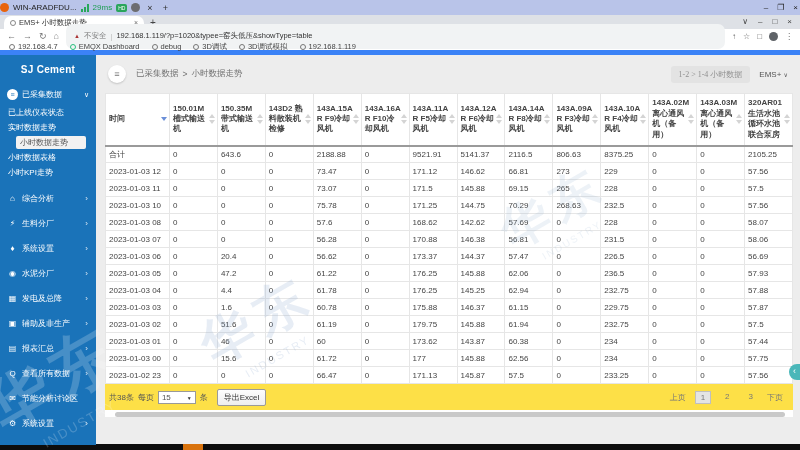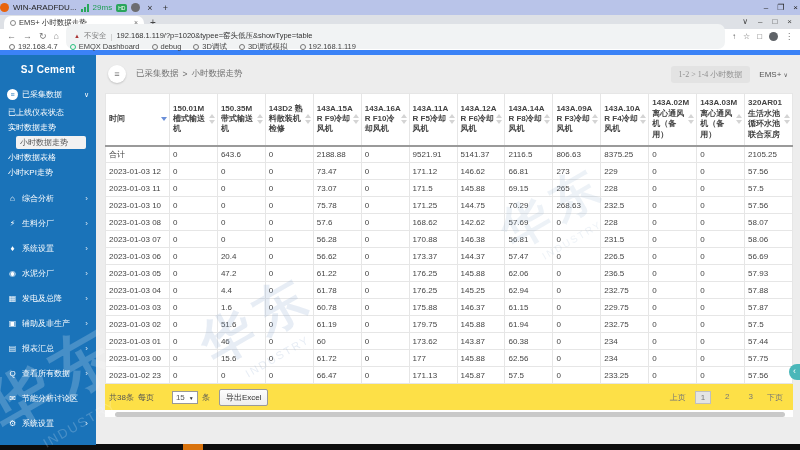--- a/index.html
+++ b/index.html
@@ -77,21 +77,21 @@
   th { font-weight:bold; height:52px; vertical-align:middle; text-align:left; padding:2px 7px 2px 3px; word-break:break-all; line-height:1.3; position:relative; border-bottom:2px solid #9a9a9a; background:#fff; }
   th:first-child, td:first-child { width:64px; }
   td { height:17px; padding:0 3px; white-space:nowrap; overflow:hidden; }
   .sort { position:absolute; right:2px; top:50%; margin-top:-5px; width:6px; height:10px; }
   .sort::before { content:""; position:absolute; top:0; left:0; border-left:3px solid transparent; border-right:3px solid transparent; border-bottom:4px solid #d4d4d4; }
   .sort::after { content:""; position:absolute; bottom:0; left:0; border-left:3px solid transparent; border-right:3px solid transparent; border-top:4px solid #d4d4d4; }
   .sort.active::before { display:none; }
   .sort.active::after { border-top-color:#6b8fd8; bottom:3px; }
 
   .table-footer { display:flex; align-items:center; gap:4px; font-size:8px; color:#555; padding:5px 4px 4px; background:#fde047; }
-  .select-box { border:1px solid #999; padding:1px 3px; display:inline-flex; align-items:center; gap:4px; background:#fff; min-width:26px;margin-left:14px; }
+  .select-box { border:1px solid #999; padding:1px 3px; display:inline-flex; align-items:center; gap:16px; background:#fff; min-width:26px; }
   .select-box .caret { font-size:5px; color:#333; }
   .export-btn { border:1px solid #9a9a9a; background:linear-gradient(#fdfdfd,#eee); padding:2px 6px; border-radius:2px; margin-left:5px; color:#333; }
   .pagination { margin-left:auto; display:flex; align-items:center; gap:9px; color:#777; padding-right:6px; }
   .page-num { padding:1px 5px; }
   .page-num.active { background:#e4e4e4; border:1px solid #bfbfbf; }
   .hscroll { height:5px; background:#c9c9c9; border-radius:3px; margin:2px 8px 0 10px; }
 
   
   .wm { position:absolute; pointer-events:none; z-index:20; transform:rotate(-30deg); text-align:center; }
   .wm .wm-cn { font-weight:bold; letter-spacing:8px; }

